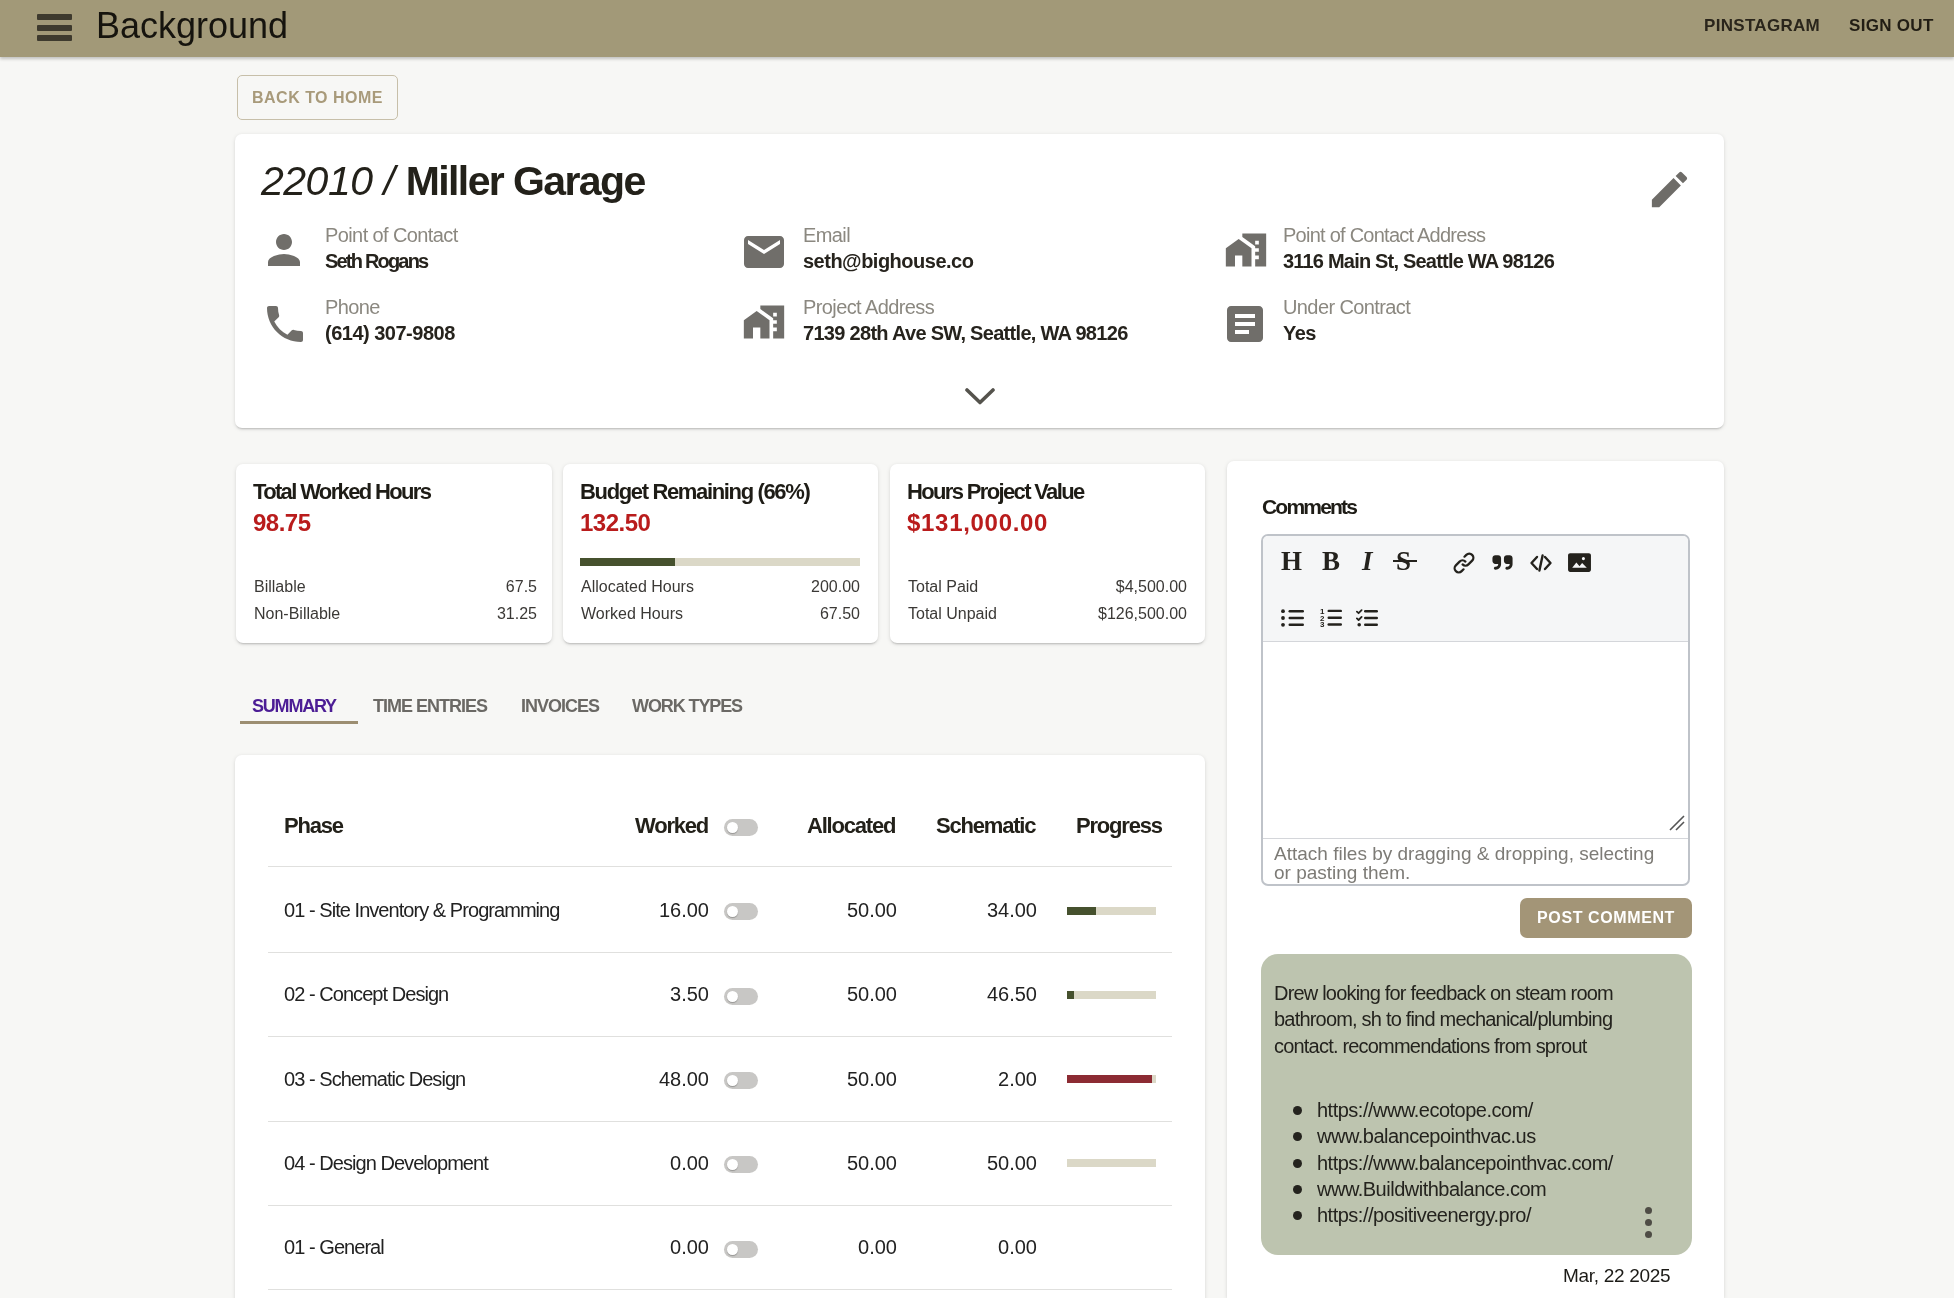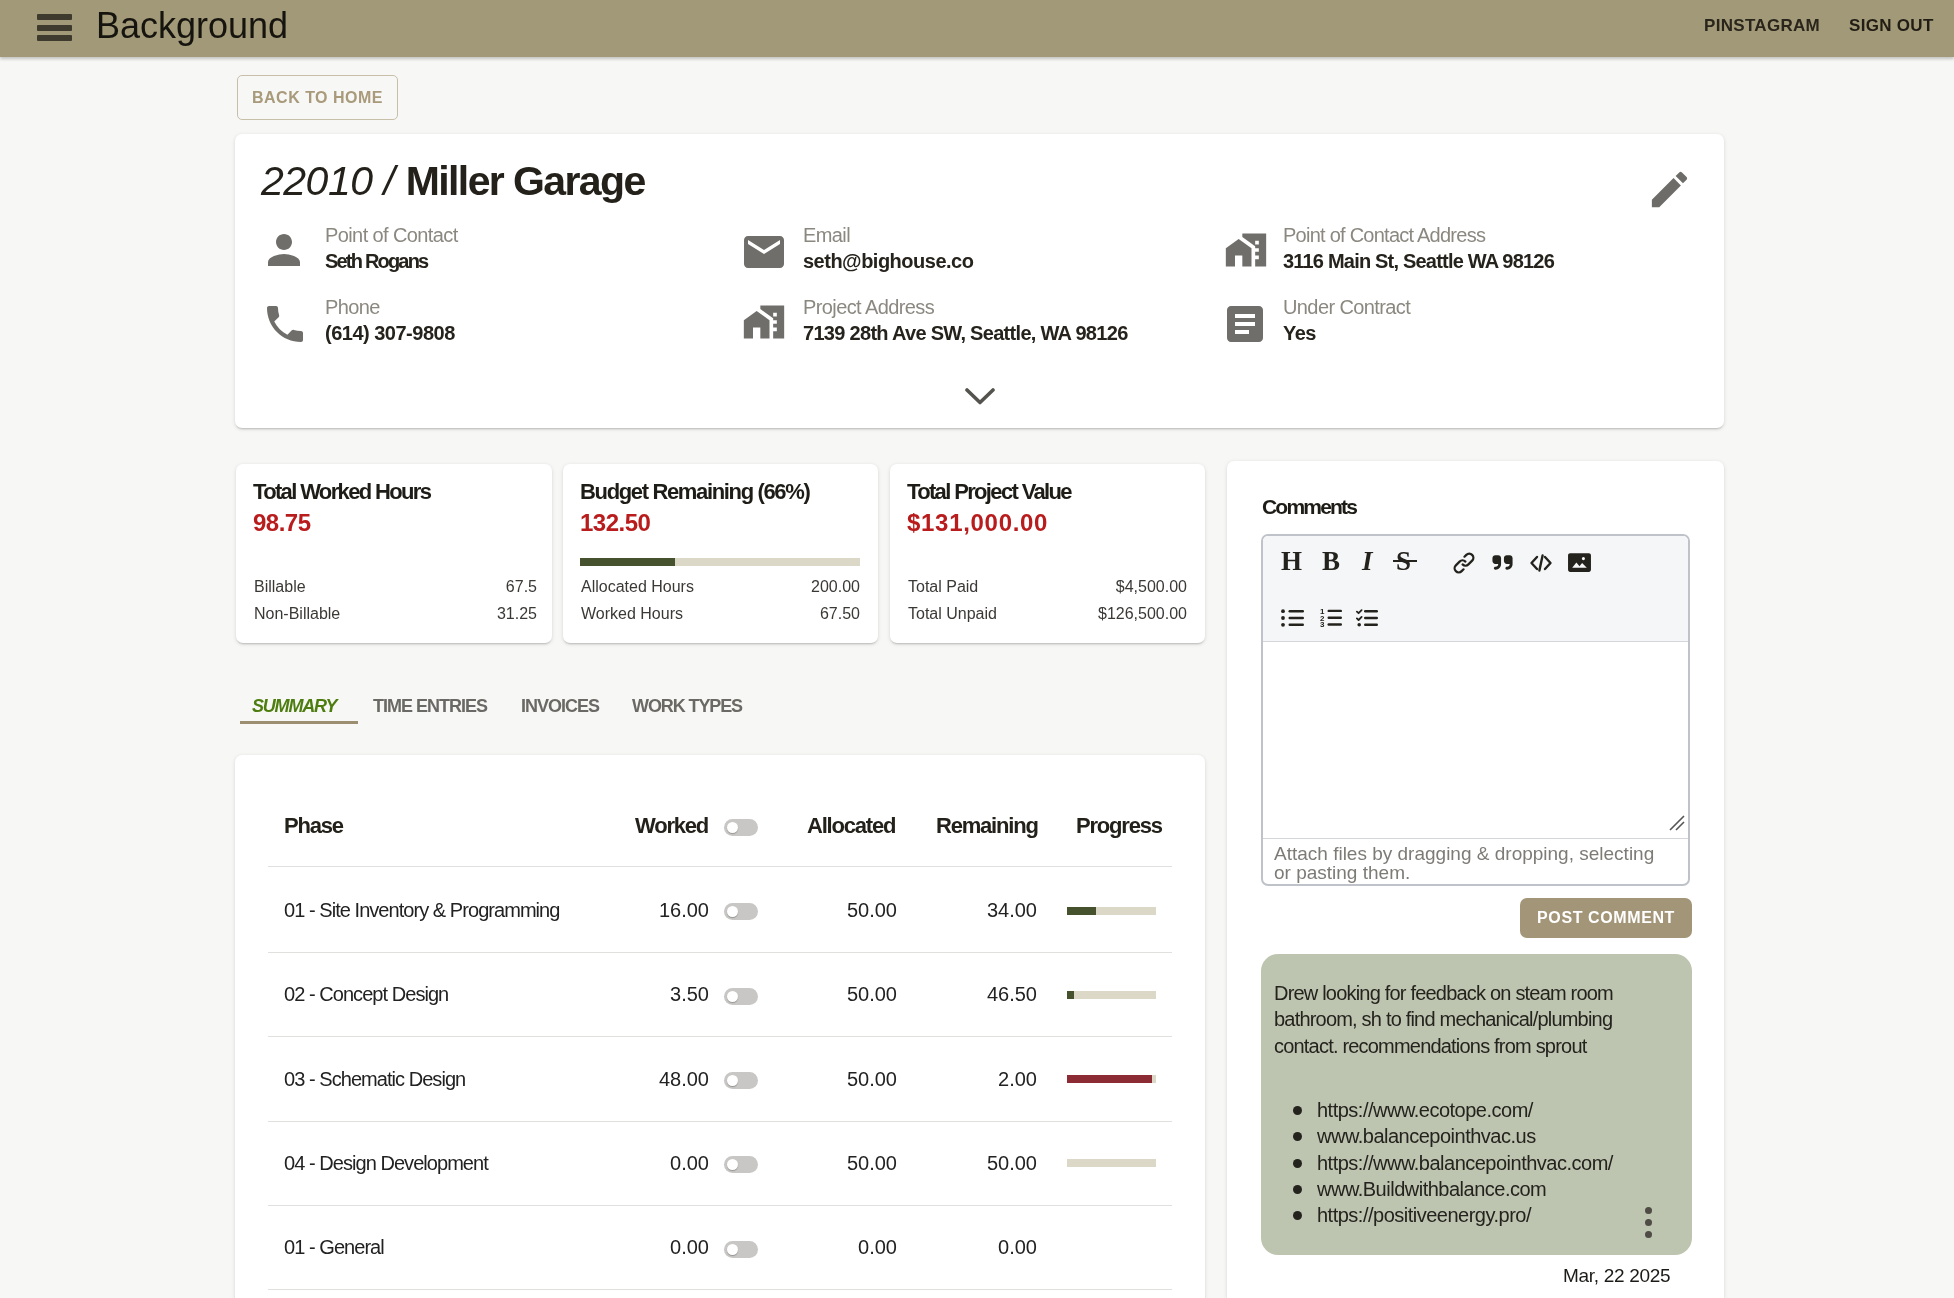--- a/index.html
+++ b/index.html
@@ -42,21 +42,21 @@
 .stitle { position:absolute; left:17px; top:15px; font-size:22px; font-weight:700; color:#1e1c16; letter-spacing:-1.65px; white-space:nowrap; }
 .sval { position:absolute; left:17px; top:45px; font-size:24px; font-weight:700; color:#b91c1c; letter-spacing:-0.5px; }
 .srow { position:absolute; left:18px; font-size:16px; color:#3b3936; }
 .srow .v { position:absolute; right:0; top:0; }
 .sbar { position:absolute; left:17px; top:94px; height:8px; width:280px; background:#dbd8c7; }
 .sbar .fill { height:8px; background:#46512e; }
 
 
 #tabs { position:absolute; left:235px; top:684px; height:42px; }
 .tab { position:absolute; top:12px; font-size:18px; font-weight:700; color:#6b6965; white-space:nowrap; }
-.tab.active { color:#4d7c0f;font-style:italic; }
+.tab.active { color:#4c1d95; }
 #tabline { position:absolute; left:5px; top:37px; width:118px; height:2.5px; background:#9c8e71; }
 
 
 #tablecard { left:235px; top:755px; width:970px; height:700px; }
 .th { position:absolute; font-size:22px; font-weight:700; color:#23211a; letter-spacing:-1.2px; white-space:nowrap; }
 .td { position:absolute; font-size:20px; color:#222222; letter-spacing:-0.95px; white-space:nowrap; }
 .tdr { position:absolute; font-size:20px; color:#222222; text-align:right; width:100px; }
 .divider { position:absolute; left:33px; width:904px; height:1px; background:#e0e0de; }
 .toggle { position:absolute; width:34px; height:17px; background:#c8c7c5; border-radius:8.5px; }
 .toggle .knob { position:absolute; left:3px; top:3px; width:11px; height:11px; background:#ffffff; border-radius:50%; box-shadow:0 1px 1px rgba(0,0,0,0.25); }
@@ -173,42 +173,42 @@
   <div class="card statcard" style="left:563px; width:315px;">
     <div class="stitle" style="letter-spacing:-1.35px;">Budget Remaining (66%)</div>
     <div class="sval">132.50</div>
     <div class="sbar">
         <div class="fill" style="width:95px;"></div>
       </div>
     <div class="srow" style="top:114px; width:279px;">Allocated Hours<span class="v">200.00</span></div>
     <div class="srow" style="top:141px; width:279px;">Worked Hours<span class="v">67.50</span></div>
   </div>
   <div class="card statcard" style="left:890px; width:315px;">
-    <div class="stitle">Total Project Value</div>
+    <div class="stitle">Hours Project Value</div>
     <div class="sval" style="letter-spacing:0.7px;">$131,000.00</div>
     <div class="srow" style="top:114px; width:279px;">Total Paid<span class="v">$4,500.00</span></div>
     <div class="srow" style="top:141px; width:279px;">Total Unpaid<span class="v">$126,500.00</span></div>
   </div>
 
   <div id="tabs">
     <div class="tab active" style="left:17px; letter-spacing:-1.2px;">SUMMARY</div>
     <div class="tab" style="left:138px; letter-spacing:-1.0px;">TIME ENTRIES</div>
     <div class="tab" style="left:286px; letter-spacing:-1.0px;">INVOICES</div>
     <div class="tab" style="left:397px; letter-spacing:-1.1px;">WORK TYPES</div>
     <div id="tabline"></div>
   </div>
 
   <div class="card" id="tablecard">
     <div class="th" style="left:49px; top:58px;">Phase</div>
     <div class="th" style="left:400px; top:58px;">Worked</div>
     <div class="toggle" style="left:489px; top:64px;">
         <div class="knob"></div>
       </div>
     <div class="th" style="left:572px; top:58px;">Allocated</div>
-    <div class="th" style="left:701px; top:58px;">Remaining</div>
+    <div class="th" style="left:701px; top:58px;">Schematic</div>
     <div class="th" style="left:841px; top:58px;">Progress</div>
     <div class="divider" style="top:111px;"></div>
 
     <div class="td" style="left:49px; top:144px;">01 - Site Inventory &amp; Programming</div>
     <div class="tdr" style="left:374px; top:144px;">16.00</div>
     <div class="toggle" style="left:489px; top:148px;">
         <div class="knob"></div>
       </div>
     <div class="tdr" style="left:562px; top:144px;">50.00</div>
     <div class="tdr" style="left:702px; top:144px;">34.00</div>

